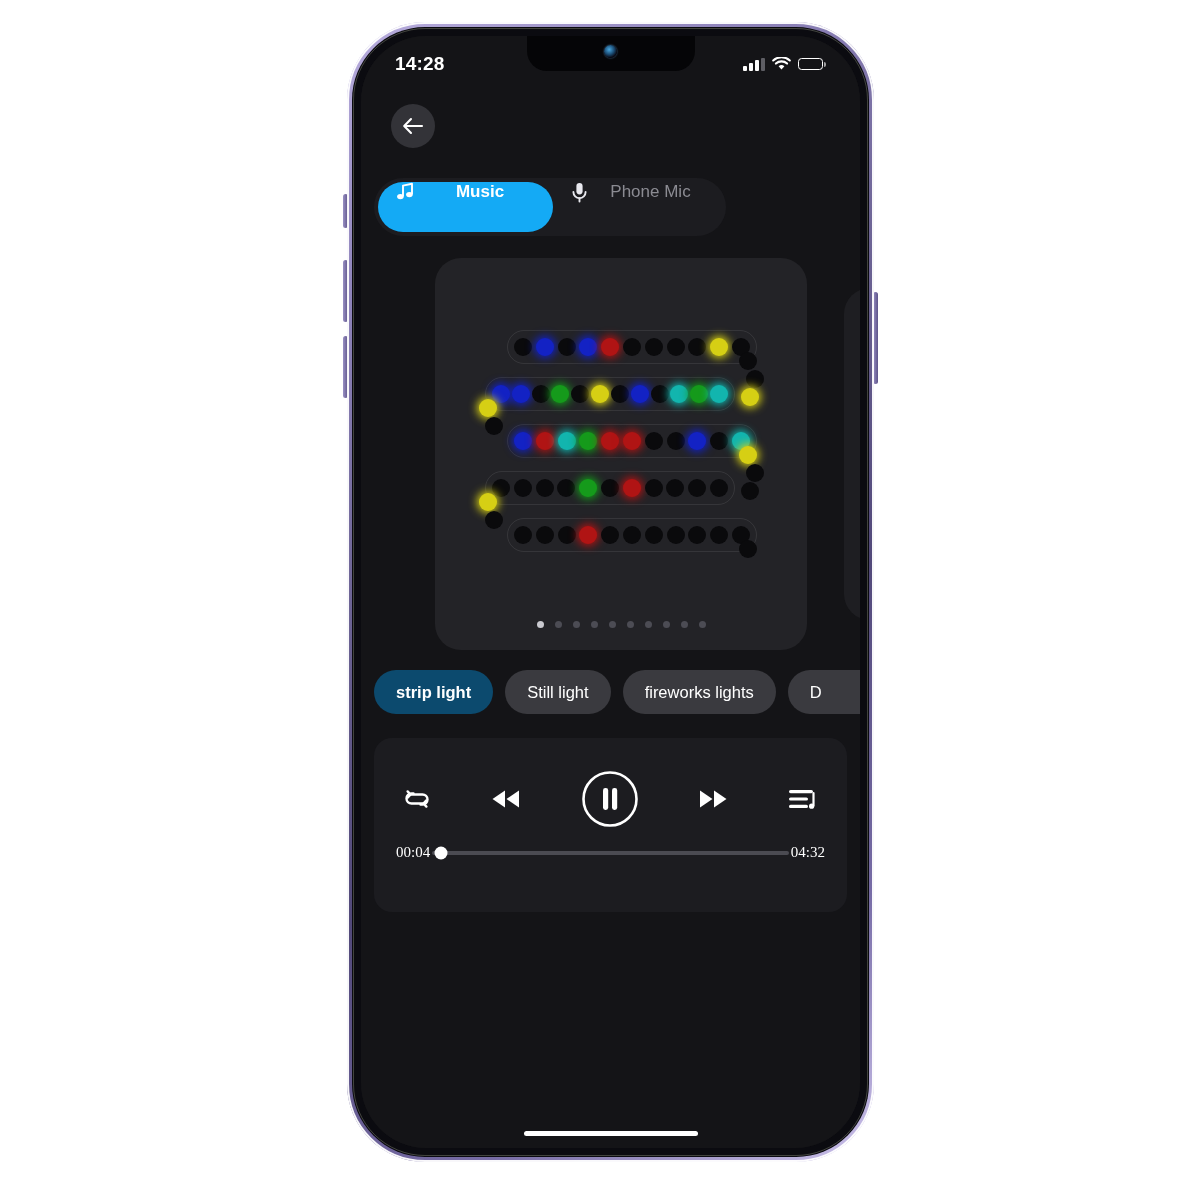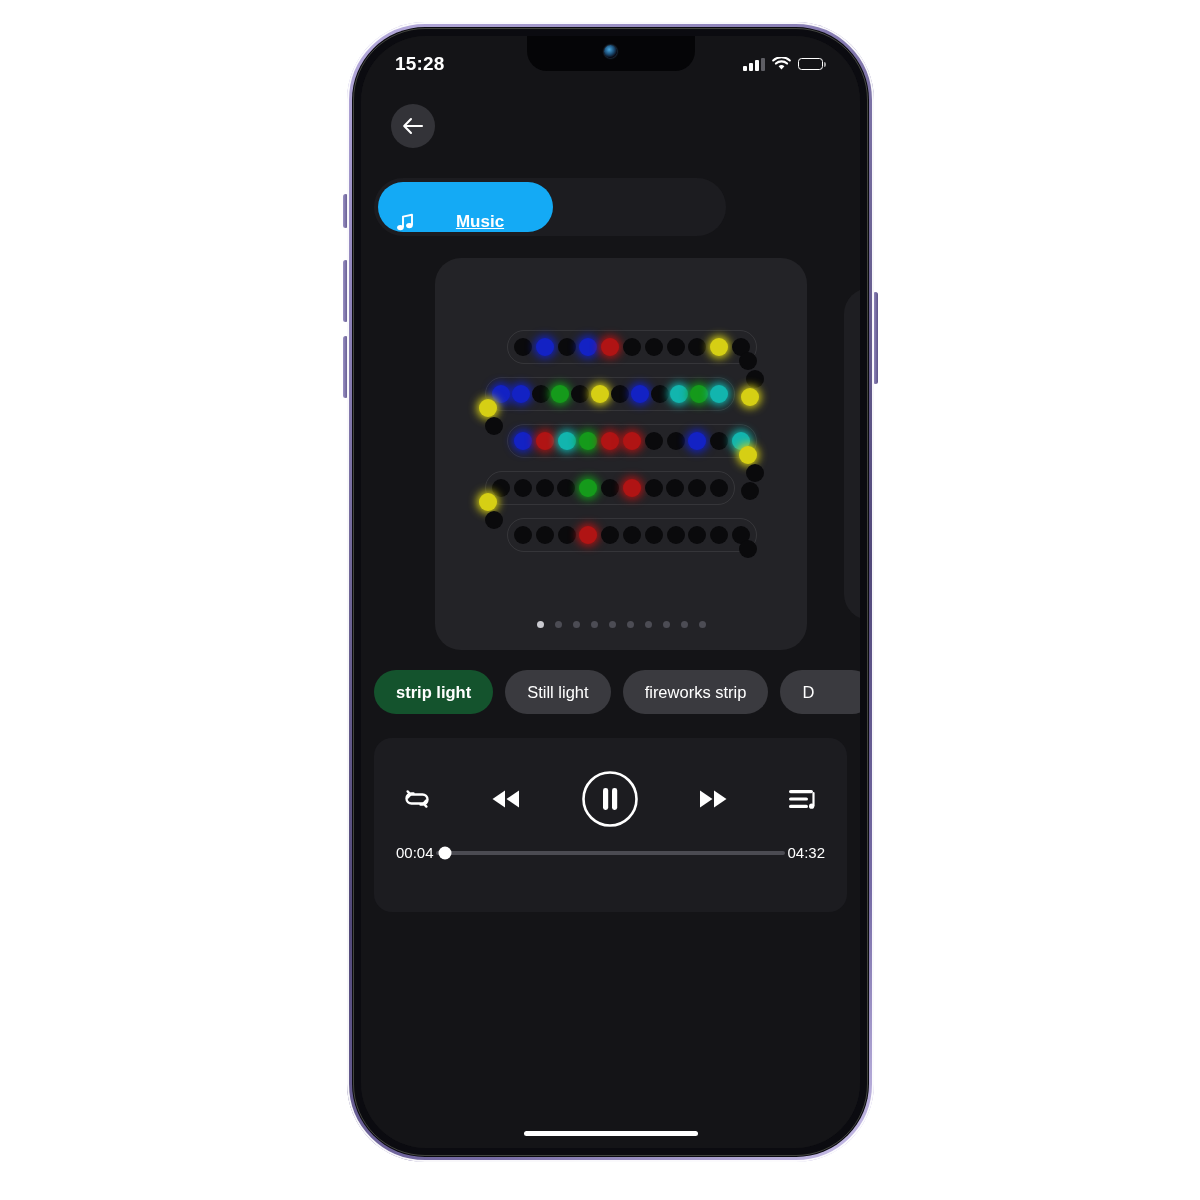--- a/index.html
+++ b/index.html
@@ -172,26 +172,25 @@
     background: #1c1c20;
     border-radius: 29px;
     display: flex;
     align-items: center;
     padding: 4px;
   }
   .tab {
     height: 50px;
     border-radius: 25px;
     display: flex;
-    align-items: flex-end;
+    align-items: flex-start;
     gap: 10px;
     padding: 0 18px;
     cursor: pointer;
     font-size: 17px;
-    text-decoration: underline;
   }
   .tab.active {
     background: #14aaf5;
     color: #ffffff;
     font-weight: bold;
     width: 175px;
   }
   .tab.inactive { color: #8b8b92; width: 168px; }
   .tab-label { flex: 1; text-align: center; }
 
@@ -291,21 +290,21 @@
     background: #3a3a3f;
     color: #ffffff;
     display: flex;
     align-items: center;
     padding: 0 22px;
     font-size: 16.5px;
     white-space: nowrap;
     cursor: pointer;
     flex: 0 0 auto;
   }
-  .chip.active { background: #14532d; font-weight: bold; }
+  .chip.active { background: #0c4a6e; font-weight: bold; }
 
   
   #player {
     position: absolute;
     left: 13px;
     top: 702px;
     width: 473px;
     height: 174px;
     background: #1c1c20;
     border-radius: 18px;
@@ -323,20 +322,21 @@
     align-items: center;
     justify-content: space-between;
     padding: 0 6px;
   }
   .ctrl { cursor: pointer; display: flex; align-items: center; justify-content: center; }
   #progress-row {
     margin-top: 16px;
     display: flex;
     align-items: center;
     gap: 2px;
+    font-family: Liberation Serif, serif;
   }
   .time { color: #ffffff; font-size: 15px; flex: 0 0 auto; }
   #progress-track {
     flex: 1;
     height: 4px;
     background: #4b4b52;
     border-radius: 2px;
     position: relative;
     cursor: pointer;
   }
@@ -373,21 +373,21 @@
   <div class="side-btn" id="btn-power"></div>
 
   <div id="phone-bezel">
     <div id="screen">
 
       <div id="notch">
         <div id="notch-camera"></div>
       </div>
 
       <div id="status-bar">
-        <div id="status-time">15:28</div>
+        <div id="status-time">14:28</div>
         <div id="status-icons">
           <span class="signal-bars">
             <i></i>
               <i></i>
               <i></i>
               <i></i>
           </span>
           <svg width="19" height="14" viewBox="0 0 19 14">
             <path d="M9.5 12.6 L6.6 9.3 a4.4 4.4 0 0 1 5.8 0 Z" fill="#fff"></path>
             <path d="M3.9 6.6 a8.2 8.2 0 0 1 11.2 0" stroke="#fff" stroke-width="2.1" fill="none" stroke-linecap="round"></path>
@@ -410,20 +410,28 @@
 
         <div id="source-tabs">
           <div class="tab active">
             <svg width="19" height="19" viewBox="0 0 19 19">
               <path d="M7 14.2 V3.6 L16 1.7 V12.3" stroke="#fff" stroke-width="1.9" fill="none" stroke-linejoin="round"></path>
               <ellipse cx="4.4" cy="14.6" rx="3.3" ry="2.7" fill="#fff"></ellipse>
               <ellipse cx="13.4" cy="12.6" rx="3.3" ry="2.7" fill="#fff"></ellipse>
             </svg>
             <span class="tab-label">Music</span>
           </div>
+          <div class="tab inactive">
+            <svg width="17" height="21" viewBox="0 0 17 21">
+              <rect x="5.4" y="1" width="6.2" height="11.4" rx="3.1" fill="#e8e8ee"></rect>
+              <path d="M2.4 10 a6.1 6.1 0 0 0 12.2 0" stroke="#e8e8ee" stroke-width="1.9" fill="none" stroke-linecap="round"></path>
+              <path d="M8.5 16.2 V19.6" stroke="#e8e8ee" stroke-width="1.9" stroke-linecap="round"></path>
+            </svg>
+            <span class="tab-label">Phone Mic</span>
+          </div>
         </div>
 
         <div id="pattern-carousel">
 
           <div class="pattern-card" id="pattern-card-1">
             
             
           </div>
 
           <div class="pattern-card" id="pattern-card-0">
@@ -530,21 +538,21 @@
                 <span></span>
                 <span></span>
               </div>
           </div>
 
         </div>
 
         <div id="mode-chips">
             <div class="chip active">strip light</div>
             <div class="chip">Still light</div>
-            <div class="chip">fireworks strip</div>
+            <div class="chip">fireworks lights</div>
             <div class="chip" style="padding-right: 60px;">D</div>
           </div>
 
         <div id="player">
 
           <div id="player-controls">
             <div class="ctrl">
               <svg width="30" height="26" viewBox="0 0 30 26">
                 <path d="M7.5 8.5 h13 a5 5 0 0 1 5 5 a5 5 0 0 1 -5 5 h-2" stroke="#fff" stroke-width="2.4" fill="none" stroke-linecap="round"></path>
                 <path d="M22.5 17.5 h-13 a5 5 0 0 1 -5 -5 a5 5 0 0 1 5 -5 h2" stroke="#fff" stroke-width="2.4" fill="none" stroke-linecap="round"></path>

